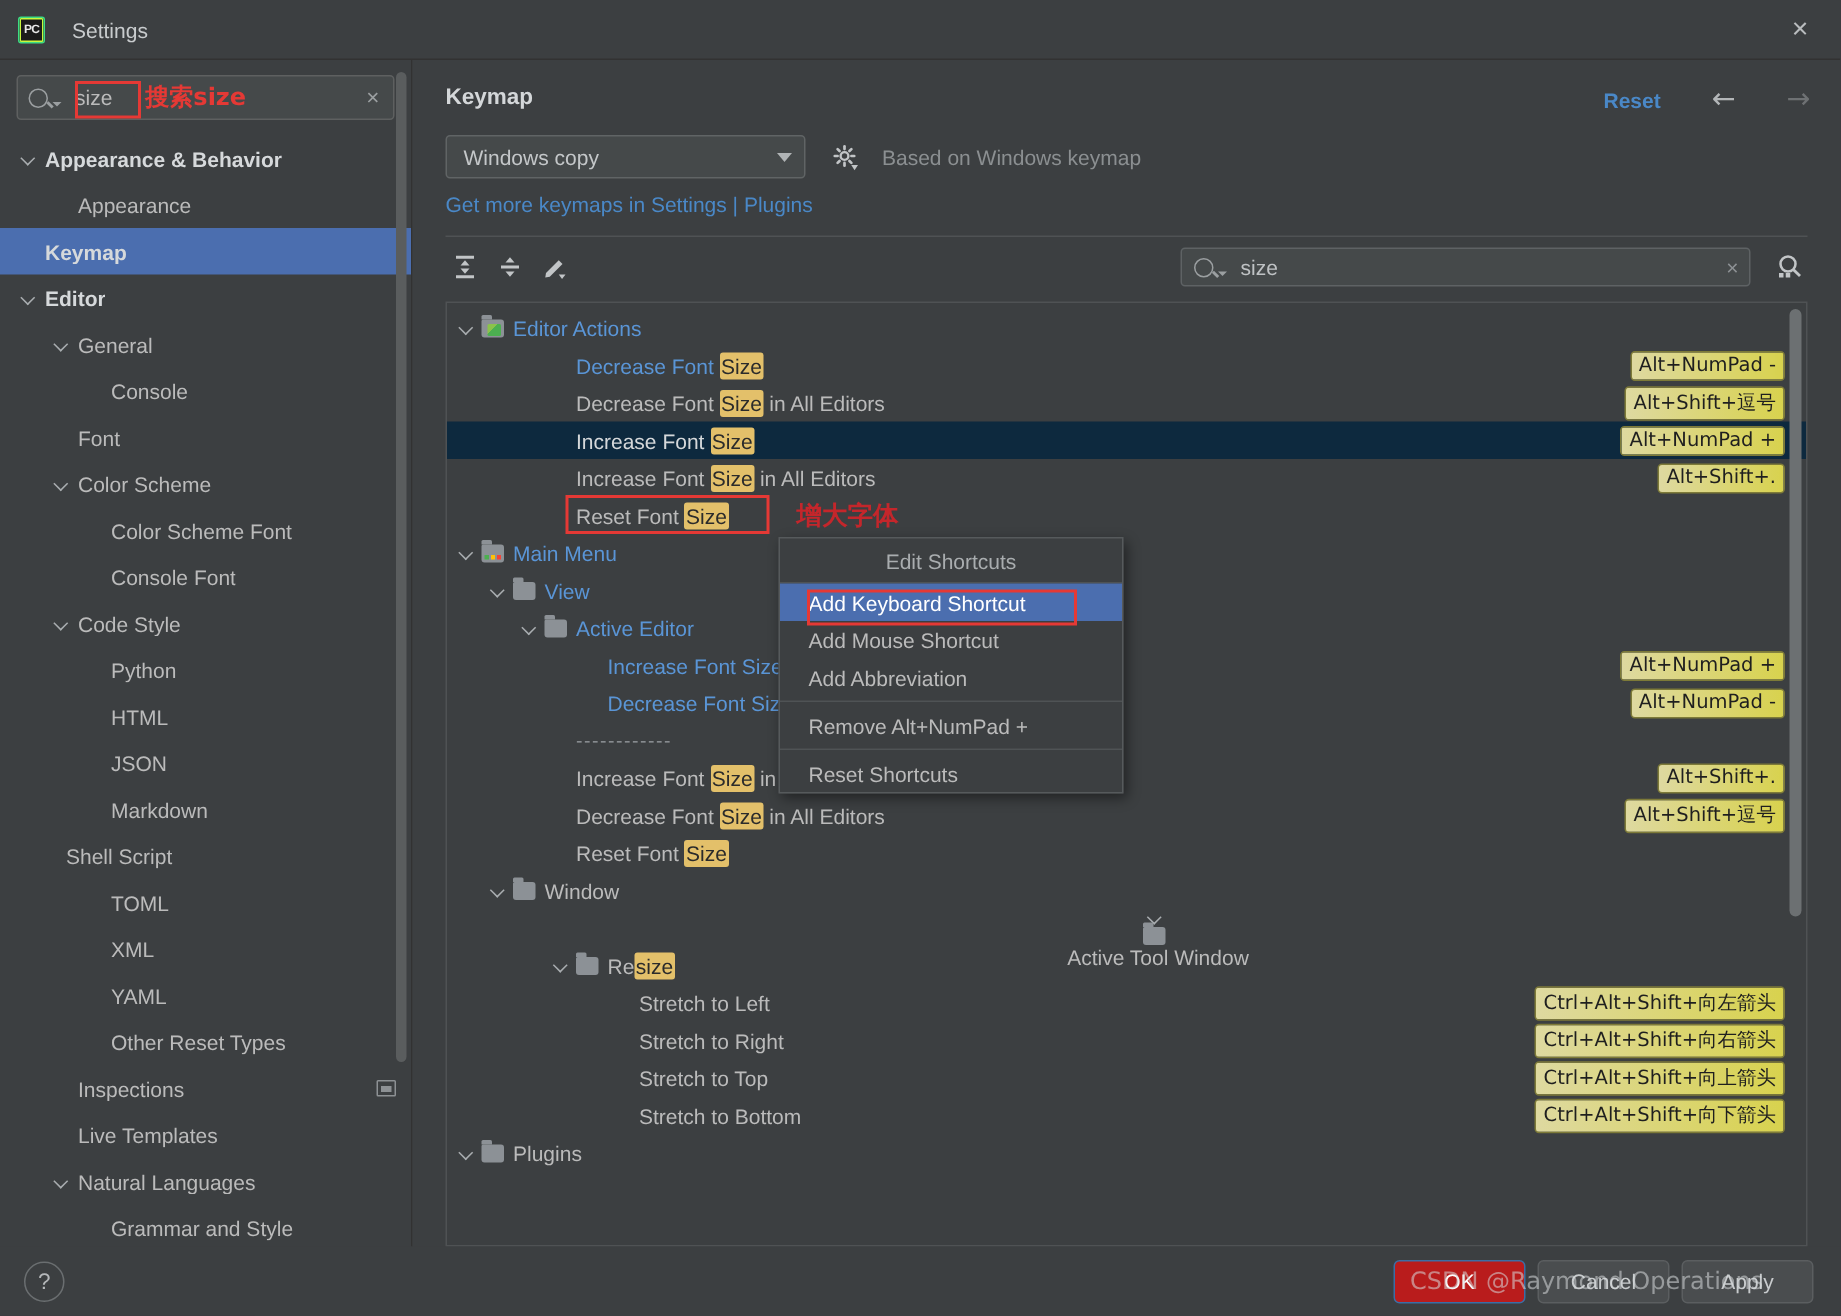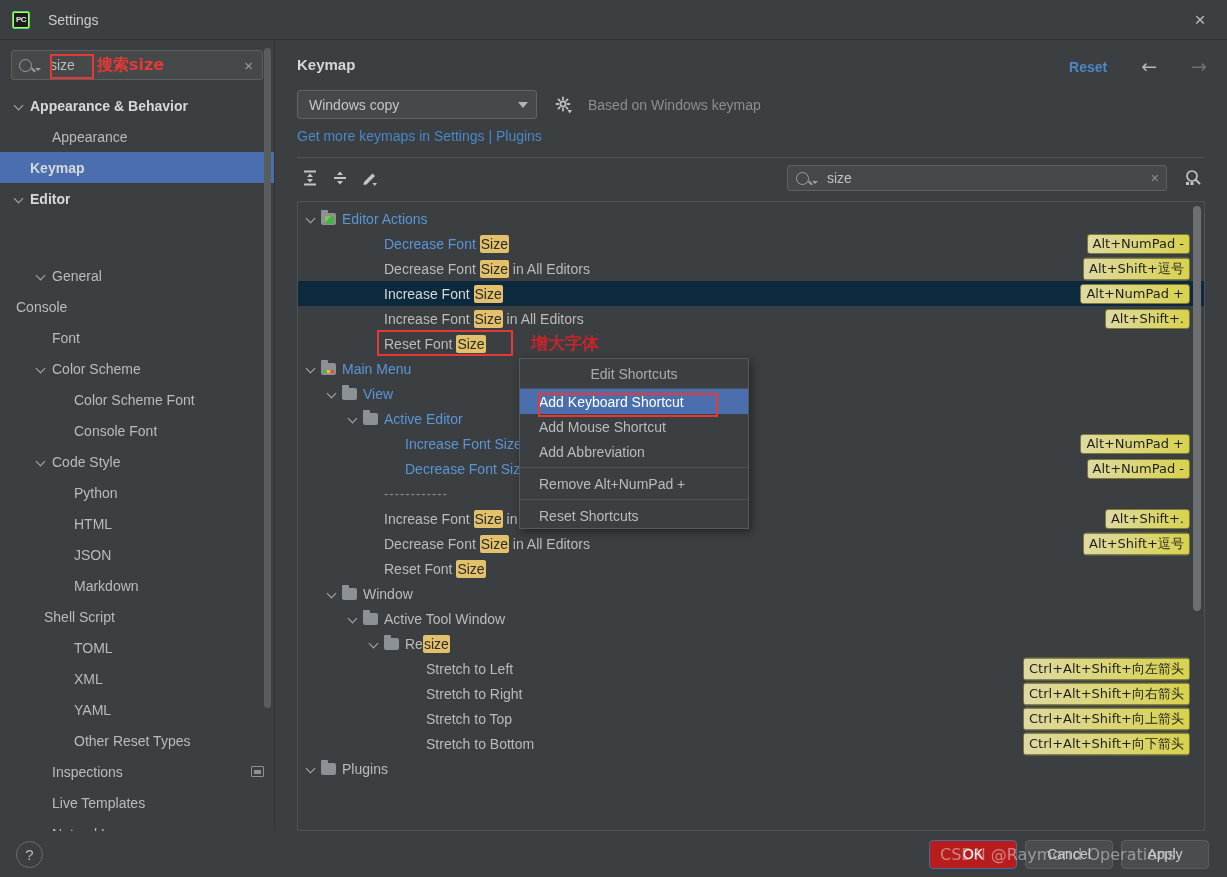--- a/index.html
+++ b/index.html
@@ -444,25 +444,25 @@
             <span class="tlabel">Appearance</span>
           </div>
           <div class="tnode sel bold" style="padding-left: 14px;">
             <span class="chev blank"></span>
             <span class="tlabel">Keymap</span>
           </div>
           <div class="tnode bold" style="padding-left: 14px;">
             <span class="chev"></span>
             <span class="tlabel">Editor</span>
           </div>
-          <div class="tnode" style="padding-left: 36px; margin-top: 46px;">
+          <div class="tnode" style="padding-left: 36px;">
             <span class="chev"></span>
             <span class="tlabel">General</span>
           </div>
-          <div class="tnode" style="">
+          <div class="tnode" style="padding-left: 58px;">
             <span class="chev blank"></span>
             <span class="tlabel">Console</span>
           </div>
           <div class="tnode" style="padding-left: 36px;">
             <span class="chev blank"></span>
             <span class="tlabel">Font</span>
           </div>
           <div class="tnode" style="padding-left: 36px;">
             <span class="chev"></span>
             <span class="tlabel">Color Scheme</span>
@@ -685,21 +685,21 @@
             </div>
             <div class="krow" style="padding-left: 71px;">
               <span class="kchev" style="visibility: hidden;"></span>
               <span class="klabel"><span>Reset Font </span><span class="hl">Size</span></span>
             </div>
             <div class="krow" style="padding-left: 29px;">
               <span class="kchev"></span>
               <span class="folder"></span>
               <span class="klabel"><span>Window</span></span>
             </div>
-            <div class="krow" style="padding-left: 50px;">
+            <div class="krow" style="padding-left: 50px; flex-direction: column;">
               <span class="kchev"></span>
               <span class="folder"></span>
               <span class="klabel"><span>Active Tool Window</span></span>
             </div>
             <div class="krow" style="padding-left: 71px;">
               <span class="kchev"></span>
               <span class="folder"></span>
               <span class="klabel"><span>Re</span><span class="hl">size</span></span>
             </div>
             <div class="krow" style="padding-left: 113px;">

